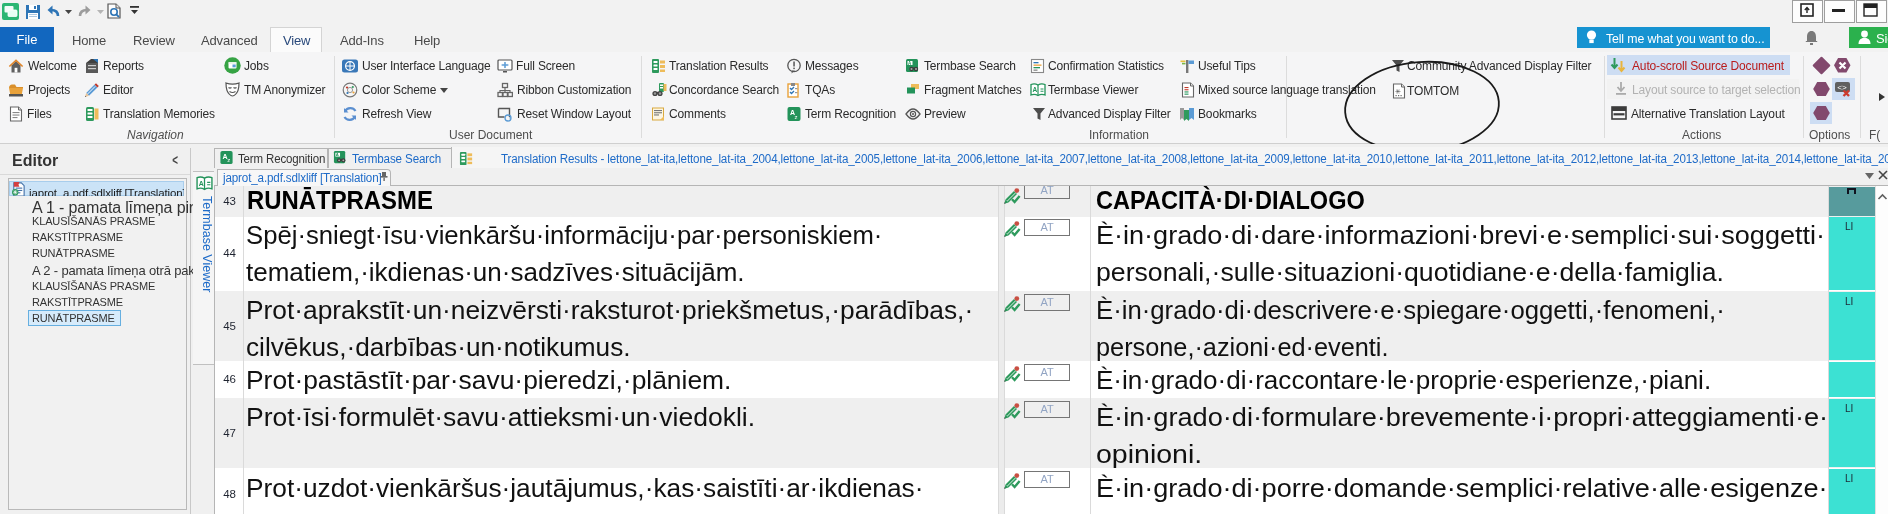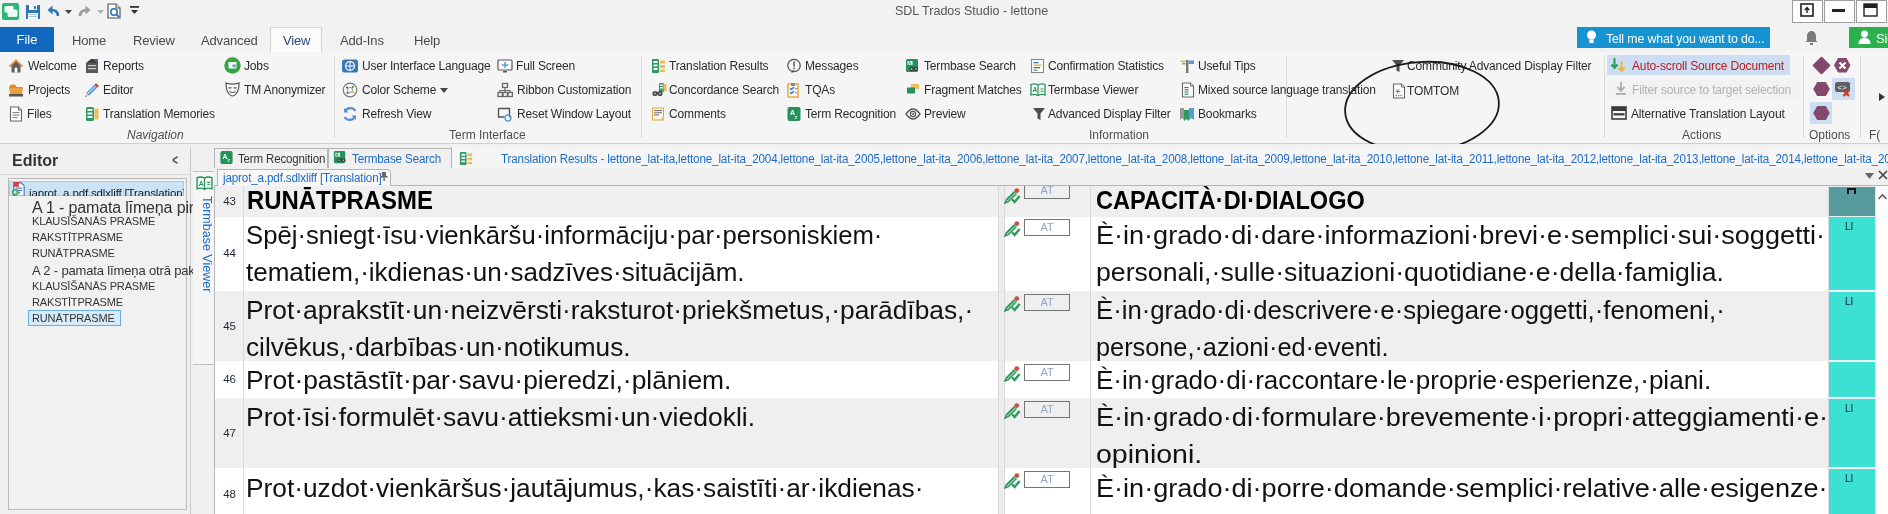--- a/index.html
+++ b/index.html
@@ -13,21 +13,20 @@
   .atb{position:absolute;left:1024px;width:44px;height:15px;border:1.5px solid #757575;font-size:11px;color:#92a5c4;text-align:center;line-height:15px;background:transparent;}
   .seg{position:absolute;white-space:nowrap;font-size:26px;color:#111;transform-origin:0 0;}
   .seg.b{font-weight:bold;font-size:25px;color:#000;}
 
 </style>
 </head>
 <body>
 <div id="app">
 
 <div class="abs" style="left:0;top:0;width:1888px;height:27px;background:#f2f2f2;"></div>
-<div class="abs" style="left:895px;top:4px;width:300px;font-size:12.5px;color:#555;">SDL Trados Studio - lettone</div>
 
 <svg class="ic" style="left:2px;top:3px;width:17px;height:17px;" viewBox="0 0 17 17">
       <rect x="0" y="0" width="17" height="17" rx="2" fill="#2cb673"></rect>
       <rect x="2.5" y="3" width="9" height="6.5" rx="1" fill="#fff" opacity=".95"></rect>
       <rect x="6" y="7" width="9" height="6.5" rx="1" fill="#e8fff4" stroke="#fff" stroke-width=".8"></rect>
     </svg>
 <svg class="ic" style="left:25px;top:4px;" viewBox="0 0 16 16">
       <path fill="#2e75b6" d="M1 1h14v14H1z"></path>
       <path fill="#fff" d="M4 1h8v5H4z"></path>
       <path fill="#2e75b6" d="M9 2h2v3H9z"></path>
@@ -100,21 +99,21 @@
 <div class="txt" style="left:1876px;top:31px;font-size:13px;color:#fff;">Sig</div>
 
 <div class="abs" style="left:0;top:52px;width:1888px;height:91px;background:#f5f5f6;border-bottom:1px solid #cfcfcf;box-sizing:content-box;"></div>
 <div class="sep" style="left:334px;"></div>
 <div class="sep" style="left:641px;"></div>
 <div class="sep" style="left:1286px;"></div>
 <div class="sep" style="left:1604px;"></div>
 <div class="sep" style="left:1803px;"></div>
 <div class="sep" style="left:1860px;"></div>
 <div class="lbl" style="left:127px;top:128px;font-style:italic;">Navigation</div>
-<div class="lbl" style="left:449px;top:128px;">Term Interface</div>
+<div class="lbl" style="left:449px;top:128px;">User Document</div>
 <div class="lbl" style="left:1089px;top:128px;">Information</div>
 <div class="lbl" style="left:1682px;top:128px;">Actions</div>
 <div class="lbl" style="left:1809px;top:128px;">Options</div>
 <div class="lbl" style="left:1869px;top:128px;">F(</div>
 <svg class="ic" style="left:1878px;top:92px;width:8px;height:10px;" viewBox="0 0 8 10">
       <path d="M1 1v8l6-4z" fill="#333"></path>
     </svg>
 
 <svg class="ic" style="left:8px;top:58px;" viewBox="0 0 16 16">
       <path d="M3.5 7.5v7h9v-7L8 3z" fill="#606060"></path>
@@ -357,21 +356,21 @@
 <svg class="ic" style="left:1610px;top:57px;" viewBox="0 0 16 16">
       <path d="M4.5 1v9M1.5 7.5 4.5 11l3-3.5" fill="none" stroke="#2e9a5d" stroke-width="2"></path>
       <path d="M11.5 4v9M8.5 10.5l3 3.5 3-3.5" fill="none" stroke="#e9b53e" stroke-width="2"></path>
     </svg>
 <div class="txt" style="left:1632px;top:59px;color:#b91c1c;">Auto-scroll Source Document</div>
 <div class="abs" style="left:1607px;top:79px;width:192px;height:20px;background:#f2f2f2;"></div>
 <svg class="ic" style="left:1613px;top:81px;" viewBox="0 0 16 16">
       <path d="M8 1v8M4.5 6 8 10l3.5-4" fill="none" stroke="#ababab" stroke-width="1.8"></path>
       <rect x="3" y="12" width="10" height="1.8" fill="#ababab"></rect>
     </svg>
-<div class="txt" style="left:1632px;top:83px;color:#b2b2b2;">Filter source to target selection</div>
+<div class="txt" style="left:1632px;top:83px;color:#b2b2b2;">Layout source to target selection</div>
 <svg class="ic" style="left:1611px;top:105px;" viewBox="0 0 16 16">
       <rect x="1" y="2" width="14" height="12" fill="none" stroke="#3c3c3c" stroke-width="1.6"></rect>
       <rect x="1" y="2" width="14" height="4" fill="#3c3c3c"></rect>
       <rect x="2.5" y="8.2" width="11" height="2.2" fill="#3c3c3c"></rect>
     </svg>
 <div class="txt" style="left:1631px;top:107px;">Alternative Translation Layout</div>
 
 <div class="abs" style="left:1815px;top:59px;width:13px;height:13px;background:#82496d;transform:rotate(45deg);border-radius:1px;"></div>
 <svg class="ic" style="left:1834px;top:57px;width:17px;height:17px;" viewBox="0 0 17 17">
       <path d="M4.2 1h8.6l4.2 7.5-4.2 7.5H4.2L0 8.5z" transform="scale(.97)" fill="#82496d"></path>

